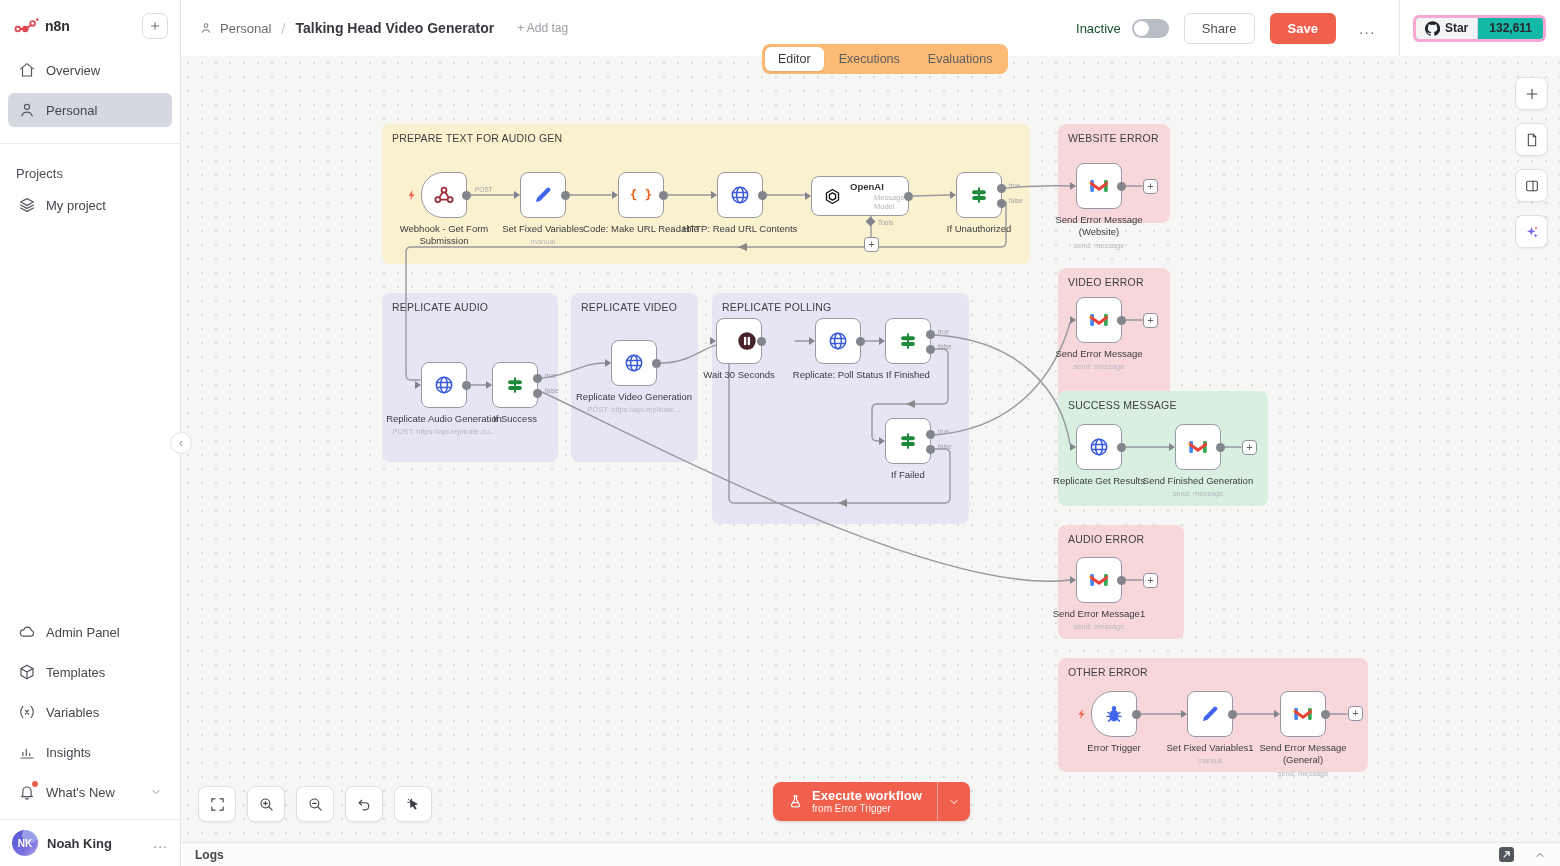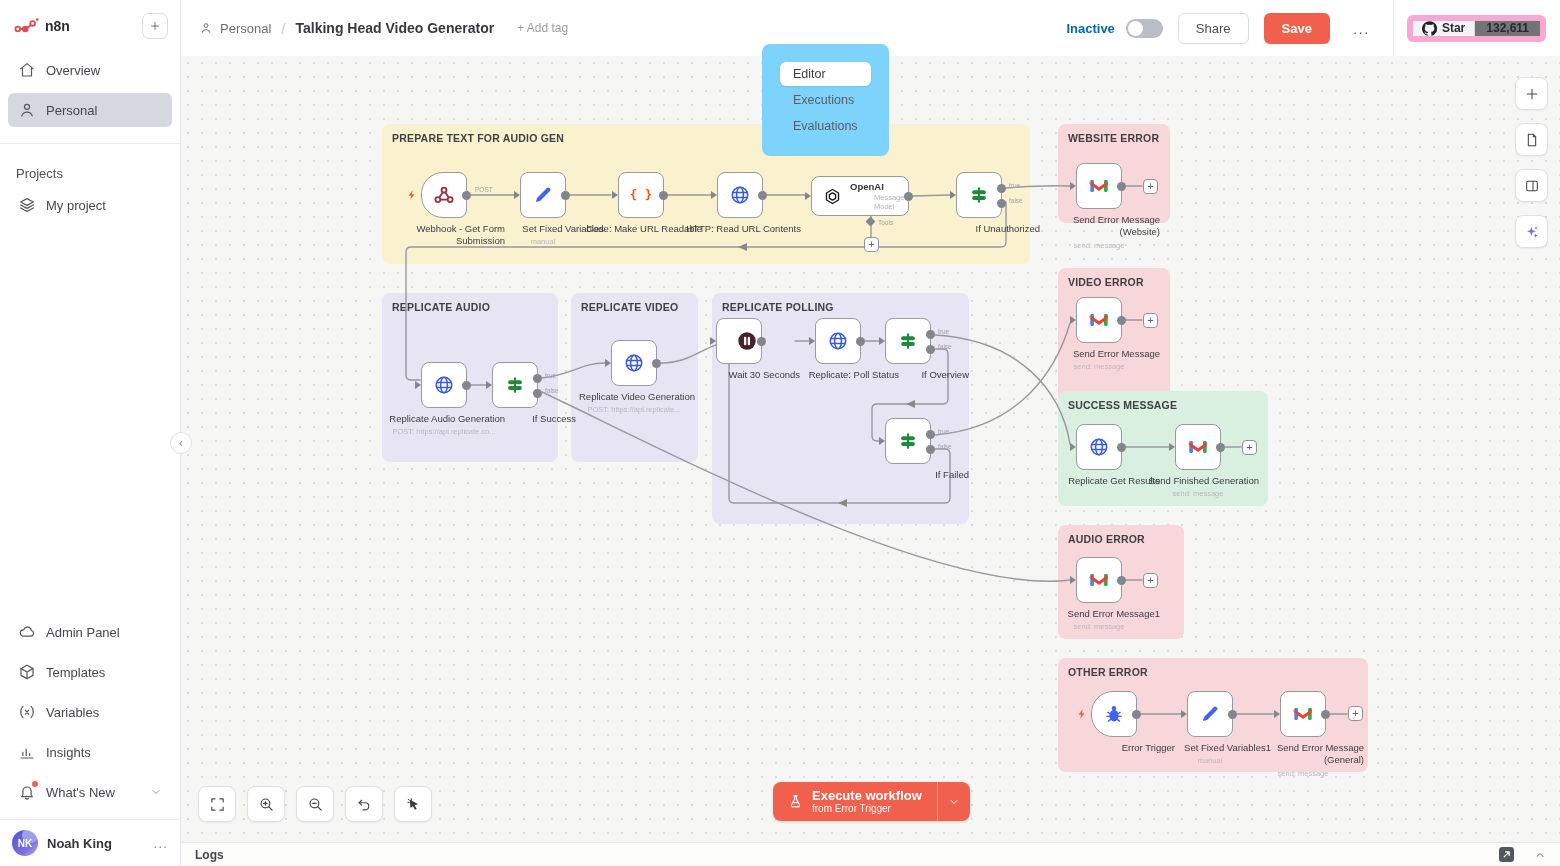--- a/index.html
+++ b/index.html
@@ -39,60 +39,60 @@
 
   
   #topbar{position:absolute;left:181px;top:0;right:0;height:56px;background:#fff;display:flex;
           align-items:center;padding:0 0 0 18px;z-index:30;}
   .breadcrumb{display:flex;align-items:center;gap:7px;font-size:13px;color:#6b6d73;}
   .bc-icon{display:flex;color:#7d7f85;}
   .bc-sep{color:#c8c9cd;font-size:15px;padding:0 3px;}
   .bc-title{font-size:14px;font-weight:700;color:#38393e;}
   .add-tag{color:#9a9ca1;font-size:12px;margin-left:16px;cursor:pointer;}
   .topbar-right{margin-left:auto;display:flex;align-items:center;gap:15px;height:100%;}
-  .status-label{font-size:13px;color:#0369a1;font-weight:bold;}
+  .status-label{font-size:13px;color:#14532d;}
   .toggle{width:37px;height:19px;border-radius:10px;background:#b9bdc6;position:relative;cursor:pointer;margin-left:-4px;}
   .toggle .knob{position:absolute;left:2px;top:2px;width:15px;height:15px;border-radius:50%;background:#fff;}
   .share-btn{border:1px solid #dbdbdf;background:#fff;color:#4e5056;font-size:13px;font-weight:500;
              border-radius:6px;padding:7px 17px;cursor:pointer;font-family:inherit;}
   .save-btn{background:var(--primary);color:#fff;font-size:13px;font-weight:700;border:none;
             border-radius:6px;padding:8px 18px;cursor:pointer;font-family:inherit;}
   .menu-dots{color:#63656b;font-size:15px;letter-spacing:1.5px;margin:0 8px;cursor:pointer;}
   .star-wrap{border-left:1px solid #e8e8eb;height:100%;display:flex;align-items:center;padding:0 14px 0 13px;}
-  .star-btn{display:flex;align-items:stretch;border:6px solid #f9a8d4;border-radius:6px;overflow:hidden;height:27px;background:#737373;cursor:pointer;}
+  .star-btn{display:flex;align-items:stretch;border:3px solid #f9a8d4;border-radius:6px;overflow:hidden;height:27px;background:#14b8a6;cursor:pointer;}
   .star-left{display:flex;align-items:center;gap:5px;background:#f3f4f6;padding:0 9px;
              font-size:12px;font-weight:700;color:#27292e;border-right:1px solid #d3d5d9;}
   .star-count{display:flex;align-items:center;padding:0 11px;font-size:12px;font-weight:700;color:#27292e;}
 
   
-  #tabs{position:absolute;left:762px;top:44px;z-index:35;background:#7dd3fc;border-radius:8px;
-        padding:18px;display:flex;gap:2px;flex-direction:column;}
+  #tabs{position:absolute;left:762px;top:44px;z-index:35;background:#fdba74;border-radius:8px;
+        padding:3px;display:flex;gap:2px;}
   .tab{font-size:12.5px;color:#5b5d63;padding:5px 13px;border-radius:6px;cursor:pointer;white-space:nowrap;}
   .tab.active{background:#fff;color:#3b3c41;font-weight:500;box-shadow:0 1px 2px rgba(0,0,0,.10);}
 
   
   #canvas{position:absolute;left:181px;top:56px;width:1379px;height:786px;overflow:hidden;z-index:10;
           background-color:#f6f6f4;
           background-image:radial-gradient(#dcdcda 1px,transparent 1.2px);
           background-size:14px 14px;}
   #wires{position:absolute;left:0;top:0;z-index:2;}
   .group{position:absolute;border-radius:8px;z-index:1;}
-  .group-label{position:absolute;left:10px;top:8px;font-size:10.5px;font-weight:700;color:#3f4044;letter-spacing:.2px;white-space:nowrap;}
+  .group-label{position:absolute;left:10px;top:8px;font-size:10.5px;font-weight:400;color:#3f4044;letter-spacing:.2px;white-space:nowrap;}
   .node{position:absolute;width:46px;height:46px;background:#fff;border:1.3px solid #979aa2;border-radius:8px;
         display:flex;align-items:center;justify-content:center;z-index:3;cursor:pointer;}
   .node.trigger{border-radius:22px 8px 8px 22px;}
   .node.wide{width:98px;height:40px;justify-content:flex-start;padding:0 9px;gap:7px;}
   .node-icon{width:22px;height:22px;display:flex;align-items:center;justify-content:center;flex:none;}
   .node-icon svg{width:22px;height:22px;}
   .node.wide .node-icon svg{width:19px;height:19px;}
   .w-texts{line-height:1.2;}
   .w-label{font-size:9.5px;font-weight:700;color:#333438;}
   .w-sub{font-size:7.5px;color:#b4b6bb;margin-left:24px;}
   .node-text{position:absolute;top:calc(100% + 6px);left:50%;transform:translateX(-50%);width:122px;text-align:center;z-index:4;}
-  .node-label{font-size:9.5px;color:#3a3b40;line-height:1.3;text-align:right;}
+  .node-label{font-size:9.5px;color:#3a3b40;line-height:1.3;}
   .node-sub{font-size:7.5px;color:#b7b9be;margin-top:2px;}
   .in-arrow{position:absolute;left:-7px;top:50%;margin-top:-4px;width:0;height:0;border-style:solid;
             border-width:4px 0 4px 6px;border-color:transparent transparent transparent #83858c;}
   .out-dot{position:absolute;right:-5px;top:50%;margin-top:-4px;width:9px;height:9px;border-radius:50%;background:#83858c;}
   .out-dot.o1{top:11px;margin-top:0;}
   .out-dot.o2{top:26px;margin-top:0;}
   .out-label{position:absolute;left:calc(100% + 8px);font-size:6.5px;color:#a0a2a8;white-space:nowrap;}
   .out-label.o1{top:9px;} .out-label.o2{top:24px;}
   .bolt{position:absolute;left:-16px;top:50%;transform:translateY(-50%);width:12px;height:14px;color:var(--primary);}
   .bolt svg{width:12px;height:14px;}
@@ -530,21 +530,21 @@
             <rect x="4.5" y="6.8" width="15" height="4.4" rx="2.2"></rect>
             <rect x="4.5" y="13" width="15" height="4.4" rx="2.2"></rect>
           </svg>
         </span>
         <span class="in-arrow"></span>
         <span class="out-dot o1"></span>
         <span class="out-dot o2"></span>
         <span class="out-label o1">true</span>
         <span class="out-label o2">false</span>
         <span class="node-text">
-          <div class="node-label">If Overview</div>
+          <div class="node-label">If Finished</div>
         </span>
       </div>
       <div class="node" style="left: 704px; top: 362px;">
         <span class="node-icon" style="display: flex;">
           <svg viewBox="0 0 24 24" width="100%" height="100%" fill="#208a3c">
             <rect x="10.9" y="3.5" width="2.2" height="17" rx="1"></rect>
             <rect x="4.5" y="6.8" width="15" height="4.4" rx="2.2"></rect>
             <rect x="4.5" y="13" width="15" height="4.4" rx="2.2"></rect>
           </svg>
         </span>

